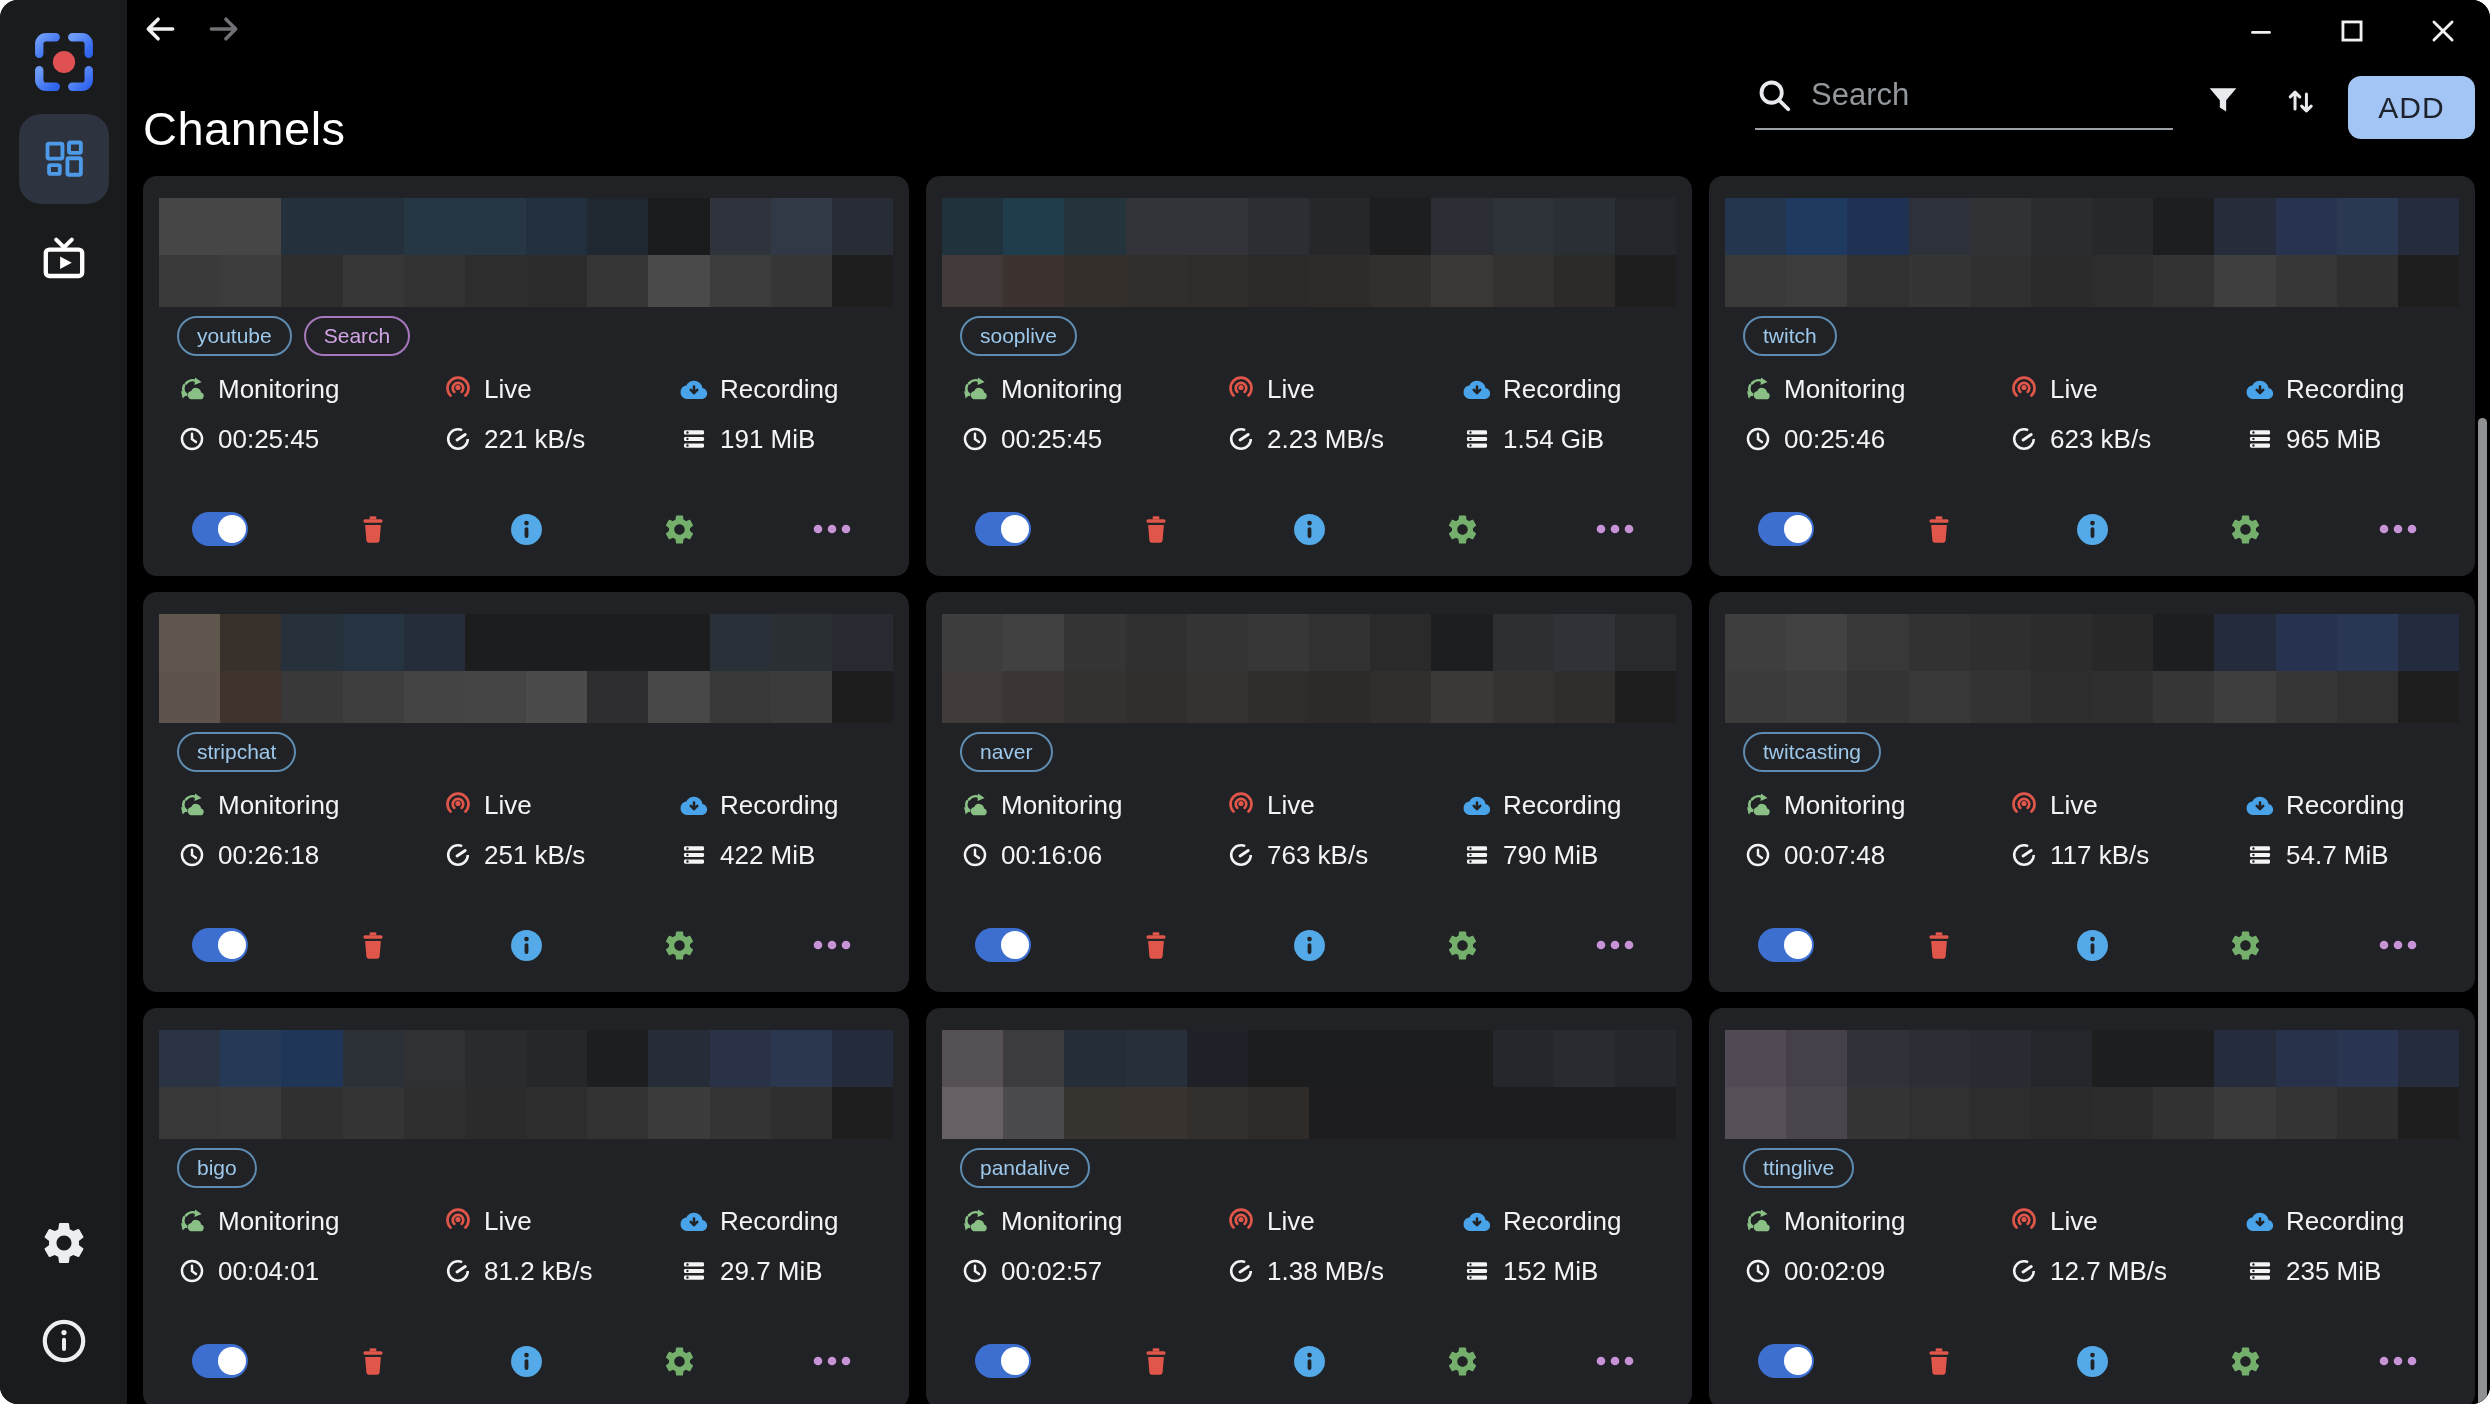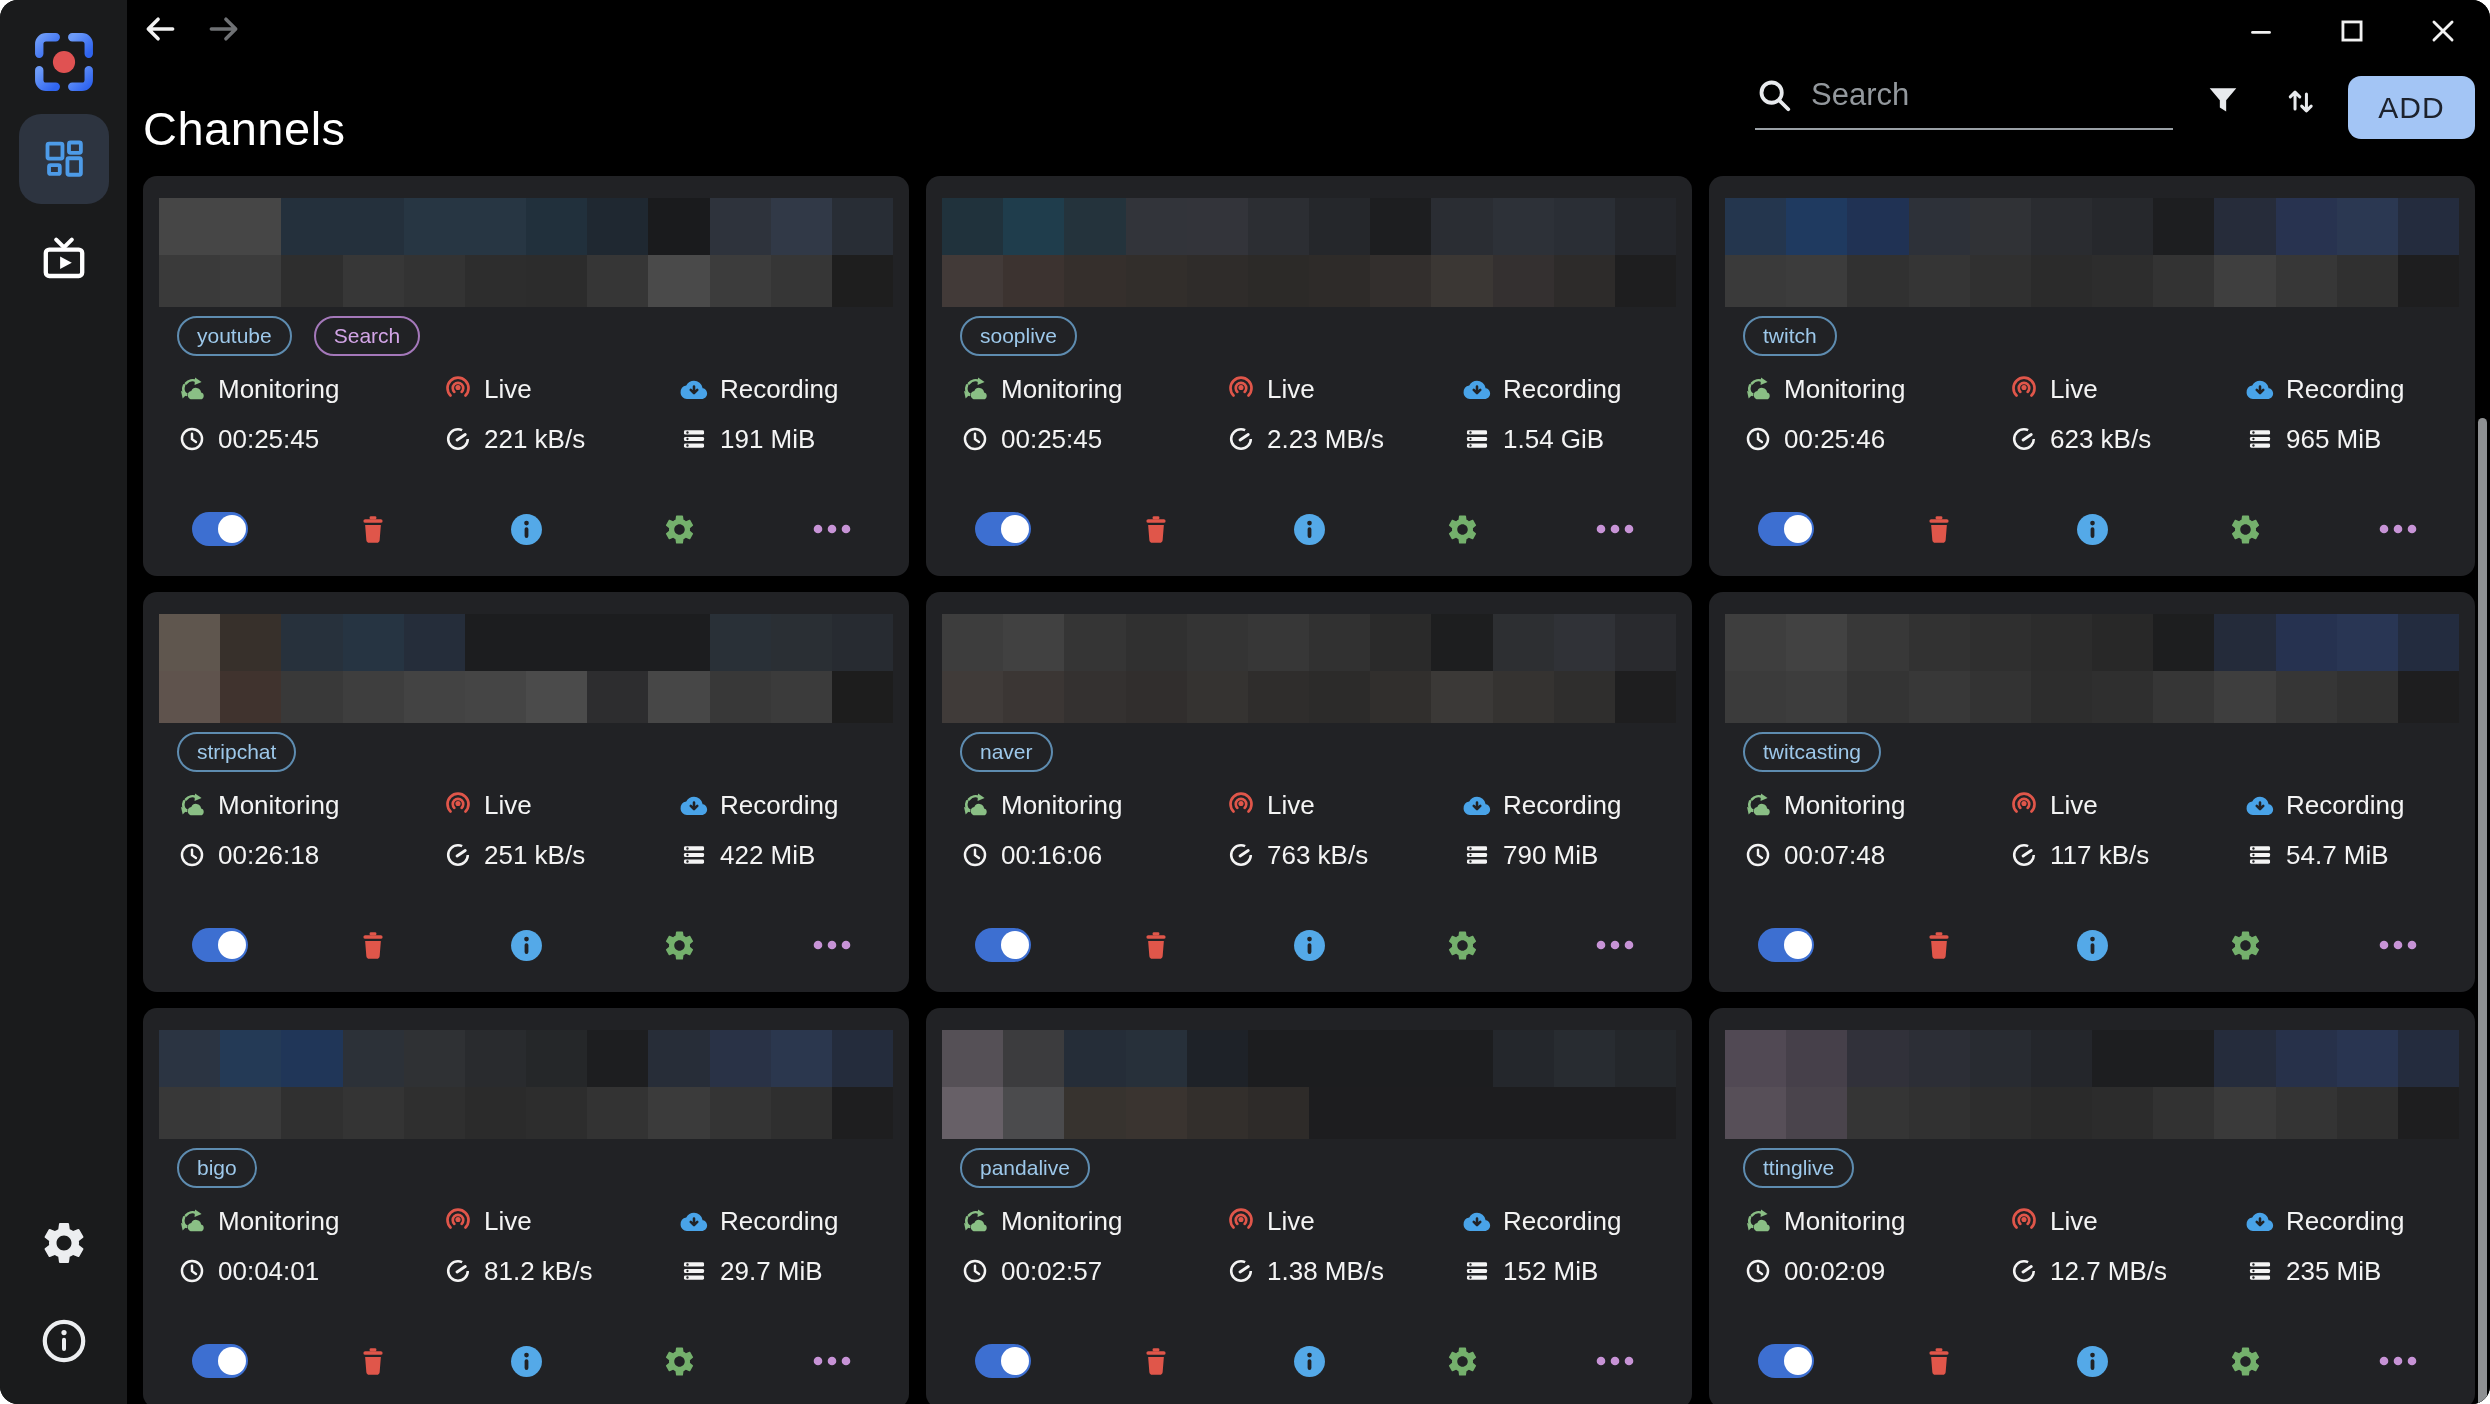--- a/index.html
+++ b/index.html
@@ -35,21 +35,21 @@
     background:#a3c5f5;color:#1d222c;font-size:30px;font-weight:500;letter-spacing:1px;cursor:pointer;
     font-family:"Liberation Sans","DejaVu Sans",sans-serif;}
   
   .grid{position:absolute;left:16px;top:176px;display:grid;grid-template-columns:repeat(3,766px);gap:16px 17px;}
   .card{position:relative;width:766px;height:400px;background:#212225;border-radius:14px;overflow:hidden;}
   .mosaic{margin:22px 16px 0 16px;}
   .mrow{display:flex;}
   .mrow.r1{height:57px;}
   .mrow.r2{height:52px;}
   .tile{flex:1;}
-  .tags{position:absolute;left:34px;top:140px;display:flex;gap:22px;}
+  .tags{position:absolute;left:34px;top:140px;display:flex;gap:12px;}
   .tag{display:inline-flex;align-items:center;height:36px;padding:0 18px;border-radius:20px;font-size:21px;border:2px solid;}
   .tag.blue{color:#9dc8ea;border-color:#5e8cb0;}
   .tag.purple{color:#d2a4e6;border-color:#a478ba;}
   .stat{position:absolute;top:196px;display:flex;flex-direction:column;gap:16px;}
   .stat.c1{left:34px;}.stat.c2{left:300px;}.stat.c3{left:536px;}
   .srow{display:flex;align-items:center;gap:11px;height:34px;font-size:26px;color:#f4f4f4;}
   .ic{width:30px;height:30px;display:inline-flex;align-items:center;justify-content:center;}
   .actions{position:absolute;left:0;right:0;top:330px;height:46px;display:flex;}
   .acell{flex:1;display:flex;align-items:center;justify-content:center;}
   .abtn{display:inline-flex;align-items:center;justify-content:center;cursor:pointer;}

